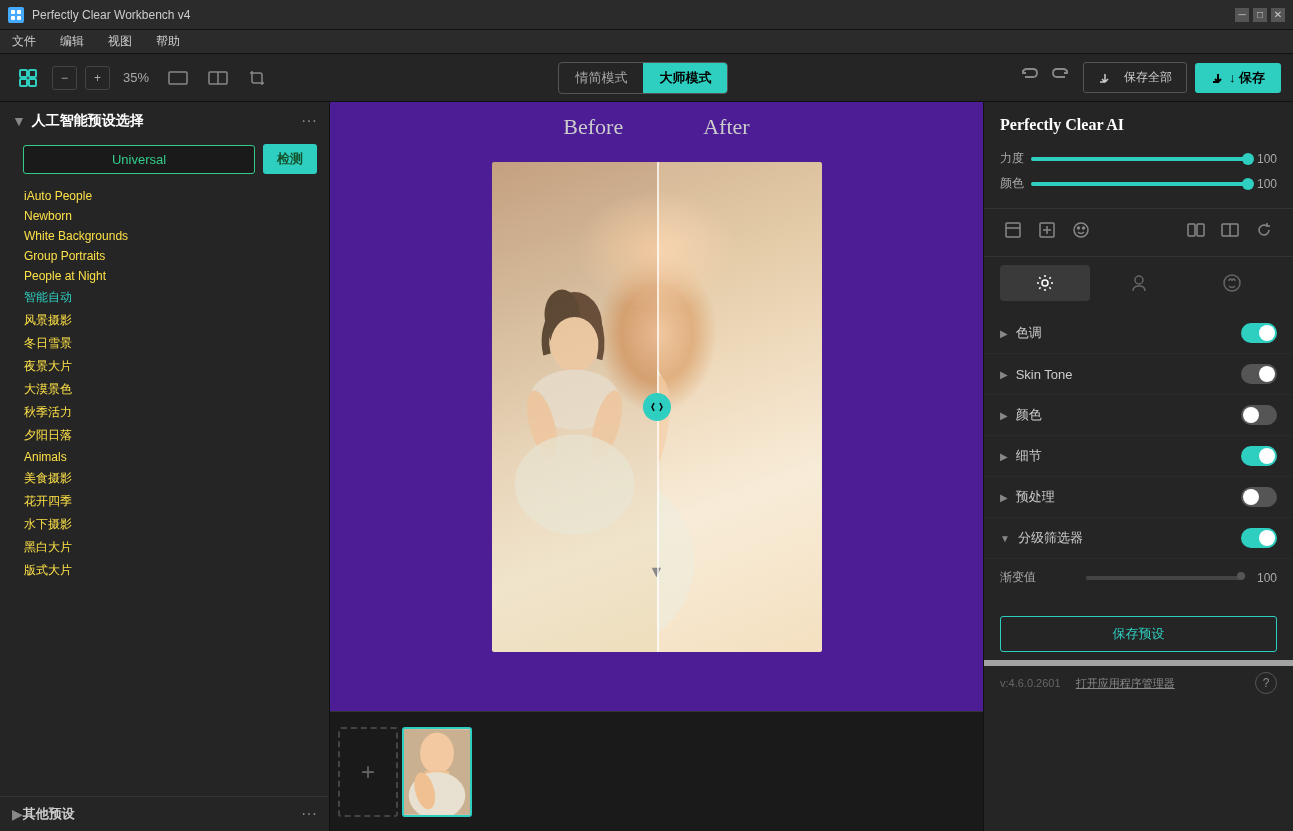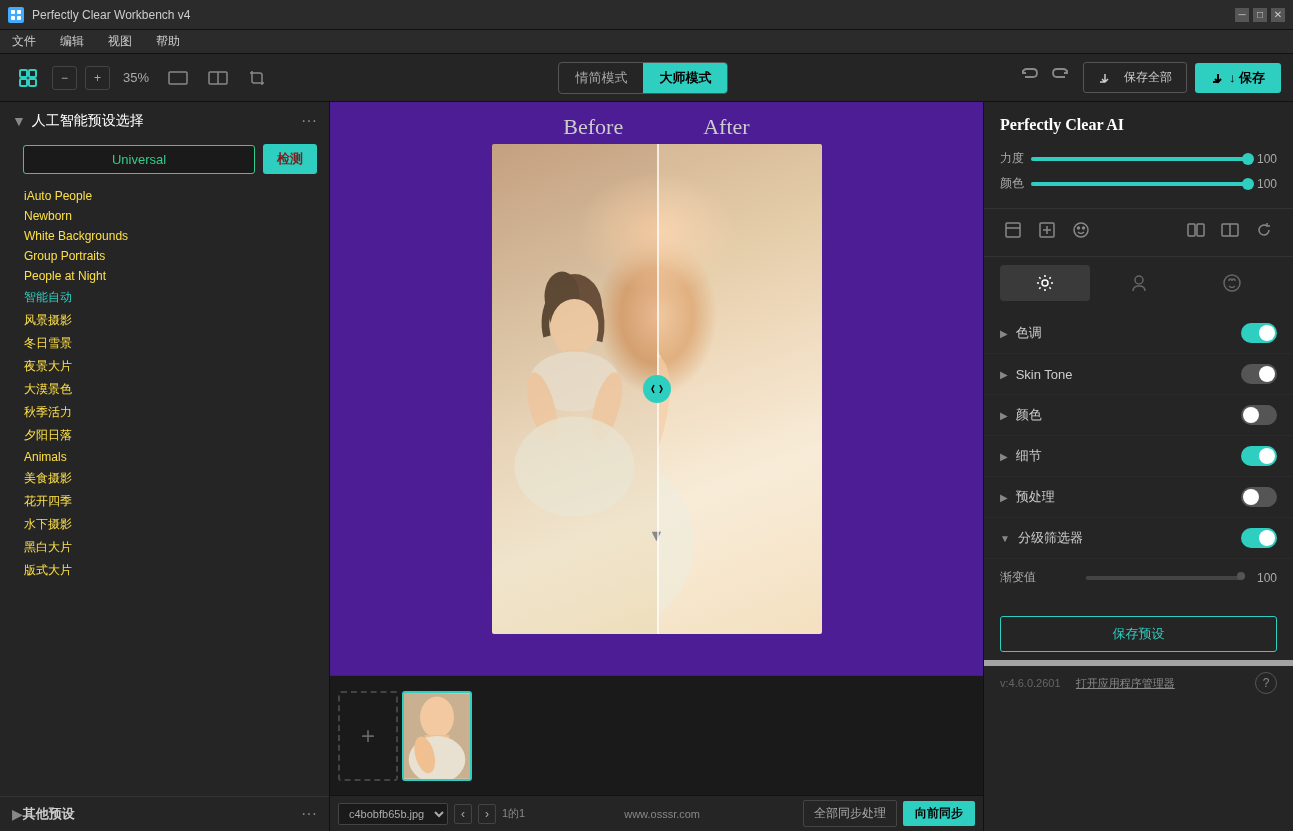--- a/index.html
+++ b/index.html
@@ -29,27 +29,27 @@
     .undo-redo-btn { background: none; border: none; color: #aaa; font-size: 18px; cursor: pointer; padding: 4px; }
     .save-all-btn { background: none; border: 1px solid #555; color: #ccc; padding: 6px 14px; cursor: pointer; border-radius: 3px; font-size: 12px; display: flex; align-items: center; gap: 12px; }
     .save-btn { background: #2ecfc0; border: none; color: #000; padding: 6px 16px; cursor: pointer; border-radius: 3px; font-size: 13px; font-weight: bold; display: flex; align-items: center; gap: 4px; }
 
     
     .main { display: flex; height: calc(831px - 30px - 24px - 48px); }
 
     
     .left-panel { width: 330px; background: #252525; border-right: 1px solid #111; display: flex; flex-direction: column; }
     .panel-header { display: flex; align-items: center; padding: 10px 12px; gap: 6px; }
-    .panel-header-title { font-size: 14px; color: #fff; font-weight: normal; flex: 1; }
+    .panel-header-title { font-size: 14px; color: #fff; font-weight: bold; flex: 1; }
     .panel-collapse-btn { background: none; border: none; color: #888; cursor: pointer; font-size: 14px; }
     .panel-options-btn { background: none; border: none; color: #888; cursor: pointer; font-size: 16px; }
     
     .preset-selector { padding: 4px 12px 8px 23px; display: flex; gap: 8px; align-items: center; }
     .preset-dropdown { flex: 1; background: #1a1a1a; border: 1px solid #3c8; color: #3c8; padding: 6px 10px; border-radius: 3px; font-size: 13px; cursor: pointer; }
-    .detect-btn { background: #2ecfc0; border: none; color: #7f1d1d; padding: 6px 14px; border-radius: 3px; font-size: 13px; font-weight: bold; cursor: pointer; }
+    .detect-btn { background: #2ecfc0; border: none; color: #14532d; padding: 6px 14px; border-radius: 3px; font-size: 13px; font-weight: bold; cursor: pointer; }
 
     .preset-list { flex: 1; overflow-y: auto; padding: 4px 0; }
     .preset-item { padding: 3px 24px; font-size: 12px; color: #fde047; cursor: pointer; }
     .preset-item.active { color: #2ecfc0; }
 
     .other-presets-header { display: flex; align-items: center; padding: 8px 12px; border-top: 1px solid #333; }
     .other-presets-title { font-size: 13px; color: #ccc; font-weight: bold; flex: 1; }
 
     
     .center-panel { flex: 1; background: #4c1d95; display: flex; flex-direction: column; position: relative; }
@@ -348,33 +348,20 @@
           <rect width="70" height="90" fill="#c8b090"></rect>
           <ellipse cx="35" cy="25" rx="18" ry="22" fill="#f2c9a0"></ellipse>
           <rect x="22" y="44" width="26" height="10" fill="#f0c090"></rect>
           <ellipse cx="35" cy="70" rx="30" ry="25" fill="#e8e0d0"></ellipse>
           <ellipse cx="22" cy="65" rx="10" ry="20" fill="#f0c090" transform="rotate(-15,22,65)"></ellipse>
         </svg>
       </div>
       <div style="flex:1;"></div>
     </div>
 
-    <div class="filmstrip-bottom">
-      <select class="filename-select">
-        <option>c4bobfb65b.jpg</option>
-      </select>
-      <button class="nav-btn">‹</button>
-      <button class="nav-btn">›</button>
-      <span class="page-info">1的1</span>
-      <div style="flex:1;"></div>
-      <span style="color:#888;font-size:11px;margin-right:4px;">www.osssr.com</span>
-      <div style="flex:1;"></div>
-      <button class="batch-btn">全部同步处理</button>
-      <button class="sync-btn">向前同步</button>
-    </div>
   </div>
 
   <div class="right-panel">
     <div class="right-panel-title">Perfectly Clear AI</div>
 
     <div class="slider-section">
       <div class="slider-row">
         <span class="slider-label">力度</span>
         <div class="slider-track">
           <div class="slider-fill" style="width:100%;">

